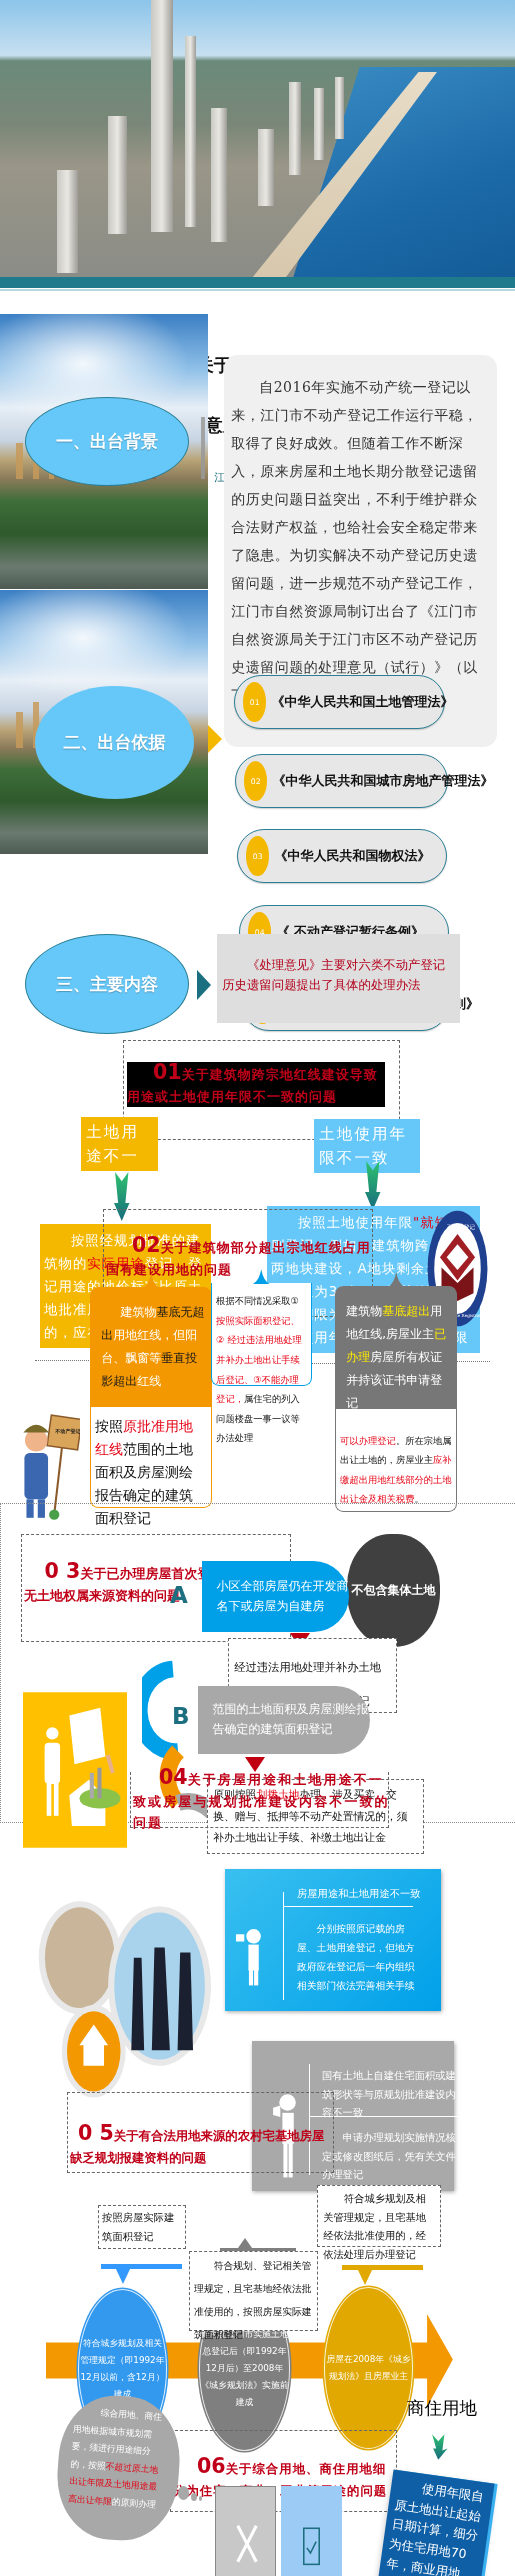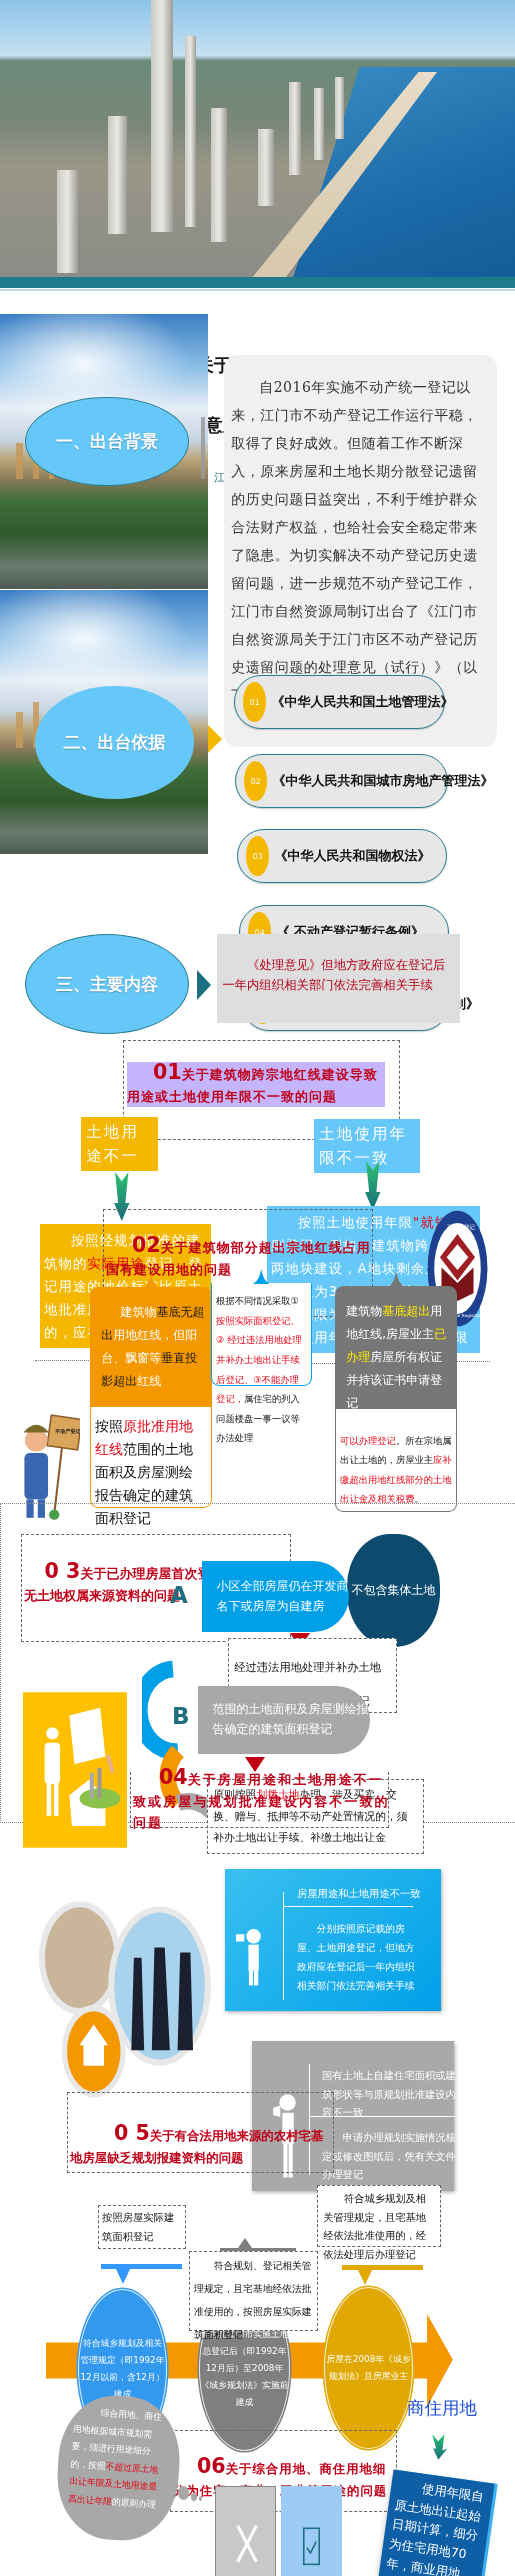--- a/index.html
+++ b/index.html
@@ -36,21 +36,21 @@
 .qtitle{color:#c00018;font-weight:bold;font-size:13px;line-height:21.6px;letter-spacing:1px}
 .qtitle .qn{font-size:20.6px;letter-spacing:0;margin-left:26px}
 .tag-box{color:#fff;font-size:15.5px;line-height:24px;padding:3.1px 5.2px;letter-spacing:2.1px}
 .res-box{color:#fff;font-size:13.4px;line-height:23px;padding:5.2px 4.1px;letter-spacing:1px}
 
 .card{position:absolute;width:122px;border-radius:8.2px;overflow:visible}
 .card .head{border-radius:8.2px 8.2px 0 0;padding:14.4px 6.2px 5.2px 11.3px;color:#fff;font-size:12px;line-height:23px;height:120px}
 .card .body{background:#fff;border-radius:0 0 8.2px 8.2px;padding:8.2px 4.1px;font-size:11.3px;line-height:20.6px;color:#111}
 .card .notch{position:absolute;top:-14.4px;left:50%;margin-left:-9.3px;width:18.5px;height:15.5px}
 .timeline-line{border-top:1px dotted #777;height:0}
-.cloud{background:#0c4a6e;border-radius:45%;color:#fff;font-weight:normal;display:flex;align-items:center;justify-content:center}
+.cloud{background:#404040;border-radius:45%;color:#fff;font-weight:bold;display:flex;align-items:center;justify-content:center}
 .wrench{position:absolute;border-radius:31px;display:flex;align-items:center;color:#fff;font-size:12.4px;line-height:19.6px}
 .letter{font-weight:bold;font-size:23px;color:#1d6f80}
 .note-box{border:0.8px dashed #666;background:#fff;font-size:11.3px;line-height:20.6px;color:#111;padding:4.1px 5.2px}
 .red-arrow{width:0;height:0;border-left:10.3px solid transparent;border-right:10.3px solid transparent;border-top:15.5px solid #c00010}
 
 .pane{position:absolute;color:#fff;box-shadow:1px 2.1px 4.1px rgba(0,0,0,.35)}
 
 .circ{position:absolute;border-radius:50%;display:flex;align-items:center;justify-content:center;text-align:center;color:#fff;font-size:8.8px;line-height:17px;border:1.5px solid rgba(255,255,255,.85);outline:5.2px solid transparent}
 
 .puzzle{position:absolute;width:61px;height:116px}
@@ -118,24 +118,24 @@
   <div class="num">04</div>
   <div class="txt">《 不动产登记暂行条例》</div>
 </div>
 <div class="basis-item" style="left:242px;top:977px;width:207px">
   <div class="num">05</div>
   <div class="txt">《 不动产登记暂行条例实施细则》</div>
 </div>
 
 <div class="abs ellipse" style="left:25px;top:934px;width:164px;height:100px;font-size:17px">三、主要内容</div>
 <div class="abs teal-tri" style="left:197px;top:970px"></div>
-<div class="abs summary-box">《处理意见》但地方政府应在登记后一年内组织相关部门依法完善相关手续</div>
+<div class="abs summary-box">《处理意见》主要对六类不动产登记历史遗留问题提出了具体的处理办法</div>
 
 <div class="abs dash-box" style="left:123px;top:1040px;width:277px;height:100px;border-style:dashed"></div>
-<div class="abs qtitle" style="left:127px;top:1062px;width:258px;background:#c4b5fd">
+<div class="abs qtitle" style="left:127px;top:1062px;width:258px;background:#000000">
   <span class="qn">01</span><span>关于建筑物跨宗地红线建设导致用途或土地使用年限不一致的问题</span>
 </div>
 <div class="abs tag-box" style="left:81px;top:1117px;width:77px;height:54px;background:#f5b800">土地用途不一致</div>
 <div class="abs tag-box" style="left:314px;top:1119px;width:106px;height:54px;background:#66c8f8">土地使用年限不一致</div>
 <svg class="abs" style="left:114px;top:1172px" width="15.5" height="49" viewBox="0 0 30 95">
   <defs>
       <linearGradient id="ga" x1="0" y1="0" x2="0" y2="1">
         <stop offset="0" stop-color="#2ec36f"></stop>
         <stop offset="1" stop-color="#176b7d"></stop>
       </linearGradient>
@@ -297,21 +297,21 @@
       <polygon points="0,40 14,36 14,58 0,54" fill="#fff"></polygon>
     </svg>
   <div style="position:absolute;left:57px;top:23px;width:1px;height:111px;background:#fff"></div>
   <div style="position:absolute;left:58px;top:75px;width:149px;height:1px;background:#fff"></div>
   <div style="position:absolute;left:70px;top:25px;width:137px;font-size:10.3px;line-height:18.5px">国有土地上自建住宅面积或建筑形状等与原规划批准建设内容不一致</div>
   <div style="position:absolute;left:70px;top:87px;width:137px;font-size:10.3px;line-height:18.5px;text-indent:2em">申请办理规划实施情况核定或修改图纸后，凭有关文件办理登记</div>
 </div>
 
 <div class="abs dash-box" style="left:67px;top:2092px;width:267px;height:81px"></div>
 <div class="abs qtitle" style="left:70px;top:2123px;width:263px;letter-spacing:0;font-size:12.4px">
-  <span class="qn" style="margin-left:44px">0 5</span><span>关于有合法用地来源的农村宅基地房屋缺乏规划报建资料的问题</span>
+  <span class="qn" style="margin-left:8px">0 5</span><span>关于有合法用地来源的农村宅基地房屋缺乏规划报建资料的问题</span>
 </div>
 <div class="abs note-box" style="left:98px;top:2205px;width:88px;height:44px;font-size:10.3px;line-height:18.5px;padding:2.1px 3.1px">按照房屋实际建筑面积登记</div>
 <div class="abs" style="left:101px;top:2264px;width:81px;height:5.2px;background:#3399ff"></div>
 <div class="abs" style="left:116px;top:2269px;width:0;height:0;border-left:7.2px solid transparent;border-right:7.2px solid transparent;border-top:15.5px solid #3399ff"></div>
 <div class="abs note-box" style="left:317px;top:2185px;width:124px;height:62px;font-size:10.3px;line-height:18.5px;padding:3.1px 5.2px;text-indent:2em">符合城乡规划及相关管理规定，且宅基地经依法批准使用的，经依法处理后办理登记</div>
 <div class="abs" style="left:342px;top:2265px;width:81px;height:5.2px;background:#e0a800"></div>
 <div class="abs" style="left:358px;top:2270px;width:0;height:0;border-left:7.2px solid transparent;border-right:7.2px solid transparent;border-top:15.5px solid #e0a800"></div>
 <svg class="abs" style="left:46px;top:2314px" width="412" height="93" viewBox="0 0 800 180">
   <polygon points="0,55 740,55 740,0 790,88 740,180 740,125 0,125" fill="#f39800"></polygon>
 </svg>
@@ -341,18 +341,18 @@
       </g>
     </svg>
 </div>
 <div class="puzzle" style="left:281px;top:2486px;background:#9ccbf5">
   <svg width="61" height="116" viewBox="0 0 118 225">
       <rect x="44" y="82" width="30" height="70" fill="none" stroke="#1d6f80" stroke-width="3"></rect>
       <polyline points="50,120 57,130 68,108" fill="none" stroke="#1d6f80" stroke-width="3"></polyline>
     </svg>
 </div>
 
-<div class="abs" style="left:407px;top:2396px;font-size:17.5px;color:#1d4ed8">商住用地</div>
+<div class="abs" style="left:407px;top:2396px;font-size:17.5px;color:#000000">商住用地</div>
 <svg class="abs" style="left:429px;top:2434px" width="18.5" height="26" viewBox="0 0 36 50">
     <polygon points="6,0 18,14 30,0 26,32 36,28 18,50 8,28 14,28" fill="url(#ga)"></polygon>
   </svg>
 <div class="slant" style="left:385px;top:2476px;width:102px;height:116px;background:#0e5fa6;color:#fff;box-shadow:3.1px 0 0 #39b0f0,0 3.1px 6.2px rgba(0,0,0,.25);text-indent:2em;transform:rotate(8deg);font-size:12.4px;line-height:19.6px">使用年限自原土地出让起始日期计算，细分为住宅用地70年，商业用地40年</div>
 
 
 </body></html>

